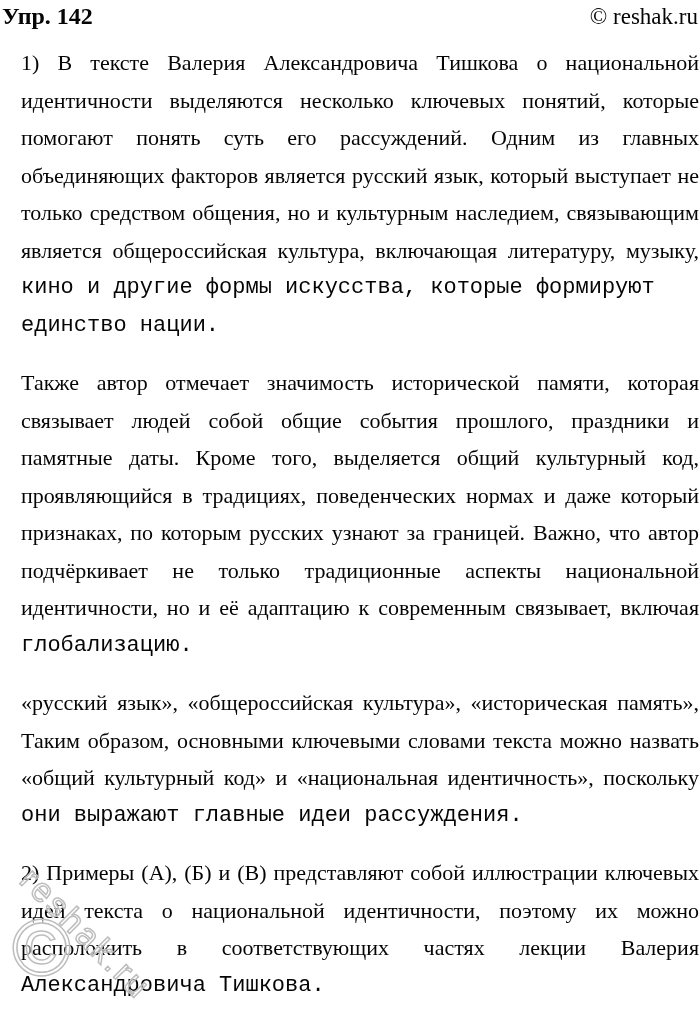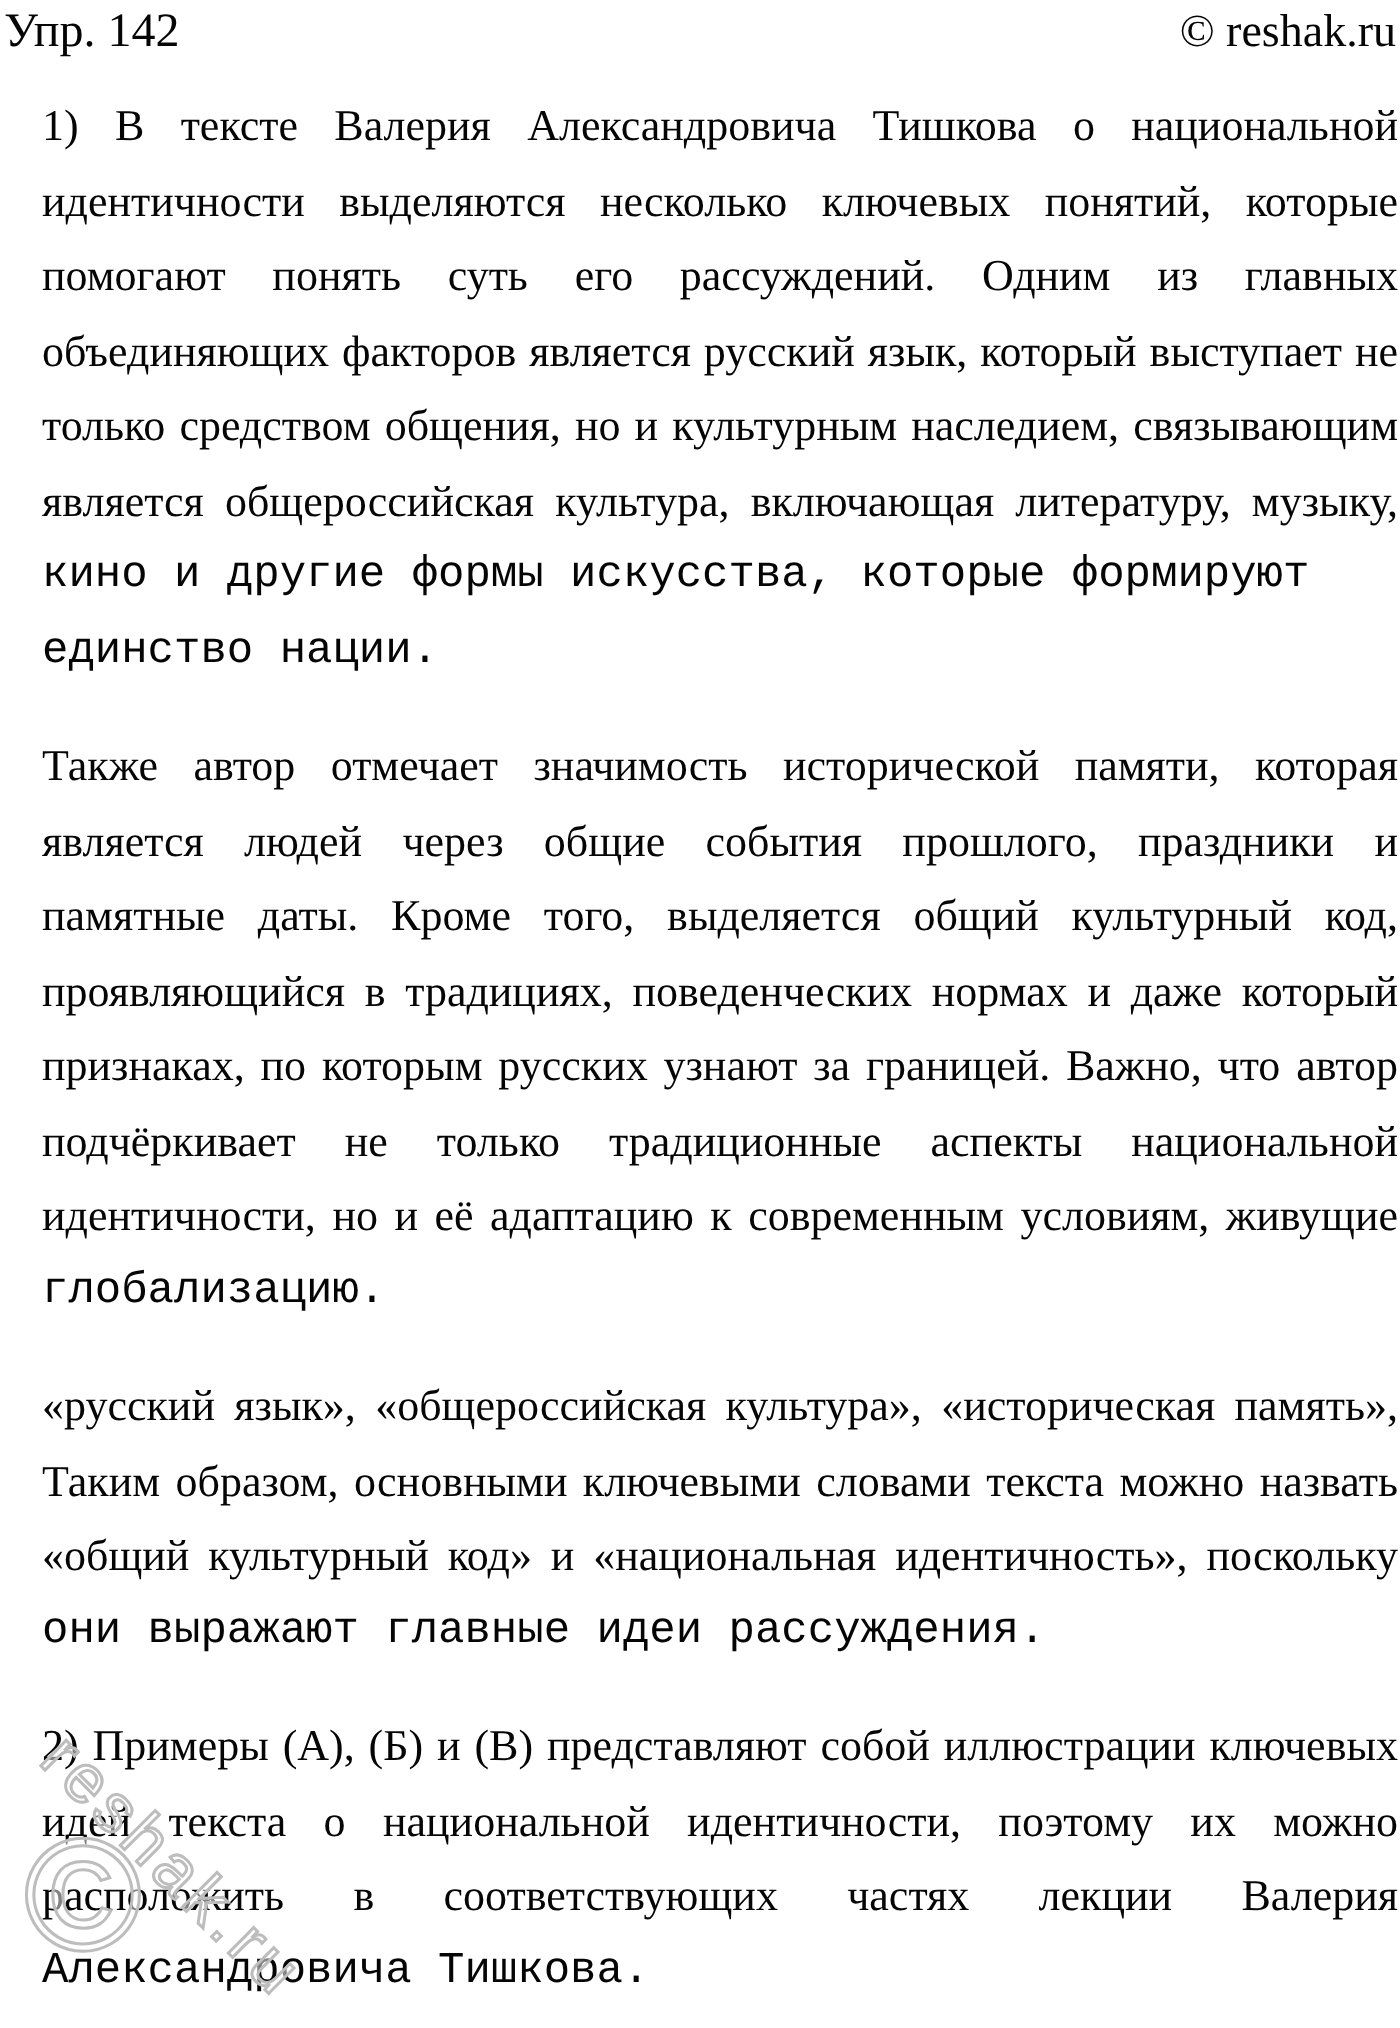--- a/index.html
+++ b/index.html
@@ -13,21 +13,21 @@
     color: #050505;
   }
   .header {
     display: flex;
     justify-content: space-between;
     align-items: baseline;
     padding: 2px 2px 0 2px;
     height: 30px;
   }
   .exercise-number {
-    font-weight: normal;
+    font-weight: bold;
     font-size: 24px;
     line-height: 28px;
   }
   .site-copyright {
     font-size: 23px;
     line-height: 28px;
   }
   .content {
     margin-top: 12px;
     padding: 0 1px;
@@ -99,26 +99,26 @@
       <span class="line">идентичности выделяются несколько ключевых понятий, которые</span>
       <span class="line">помогают понять суть его рассуждений. Одним из главных</span>
       <span class="line">объединяющих факторов является русский язык, который выступает не</span>
       <span class="line">только средством общения, но и культурным наследием, связывающим</span>
       <span class="line">является общероссийская культура, включающая литературу, музыку,</span>
       <span class="line last">кино и другие формы искусства, которые формируют единство нации.</span>
     </p>
 
     <p class="paragraph">
       <span class="line">Также автор отмечает значимость исторической памяти, которая</span>
-      <span class="line">является людей через общие события прошлого, праздники и</span>
+      <span class="line">связывает людей собой общие события прошлого, праздники и</span>
       <span class="line">памятные даты. Кроме того, выделяется общий культурный код,</span>
       <span class="line">проявляющийся в традициях, поведенческих нормах и даже который</span>
       <span class="line">признаках, по которым русских узнают за границей. Важно, что автор</span>
       <span class="line">подчёркивает не только традиционные аспекты национальной</span>
-      <span class="line">идентичности, но и её адаптацию к современным условиям, живущие</span>
+      <span class="line">идентичности, но и её адаптацию к современным связывает, включая</span>
       <span class="line last">глобализацию.</span>
     </p>
 
     <p class="paragraph">
       <span class="line">«русский язык», «общероссийская культура», «историческая память»,</span>
       <span class="line">Таким образом, основными ключевыми словами текста можно назвать</span>
       <span class="line">«общий культурный код» и «национальная идентичность», поскольку</span>
       <span class="line last">они выражают главные идеи рассуждения.</span>
     </p>
 

